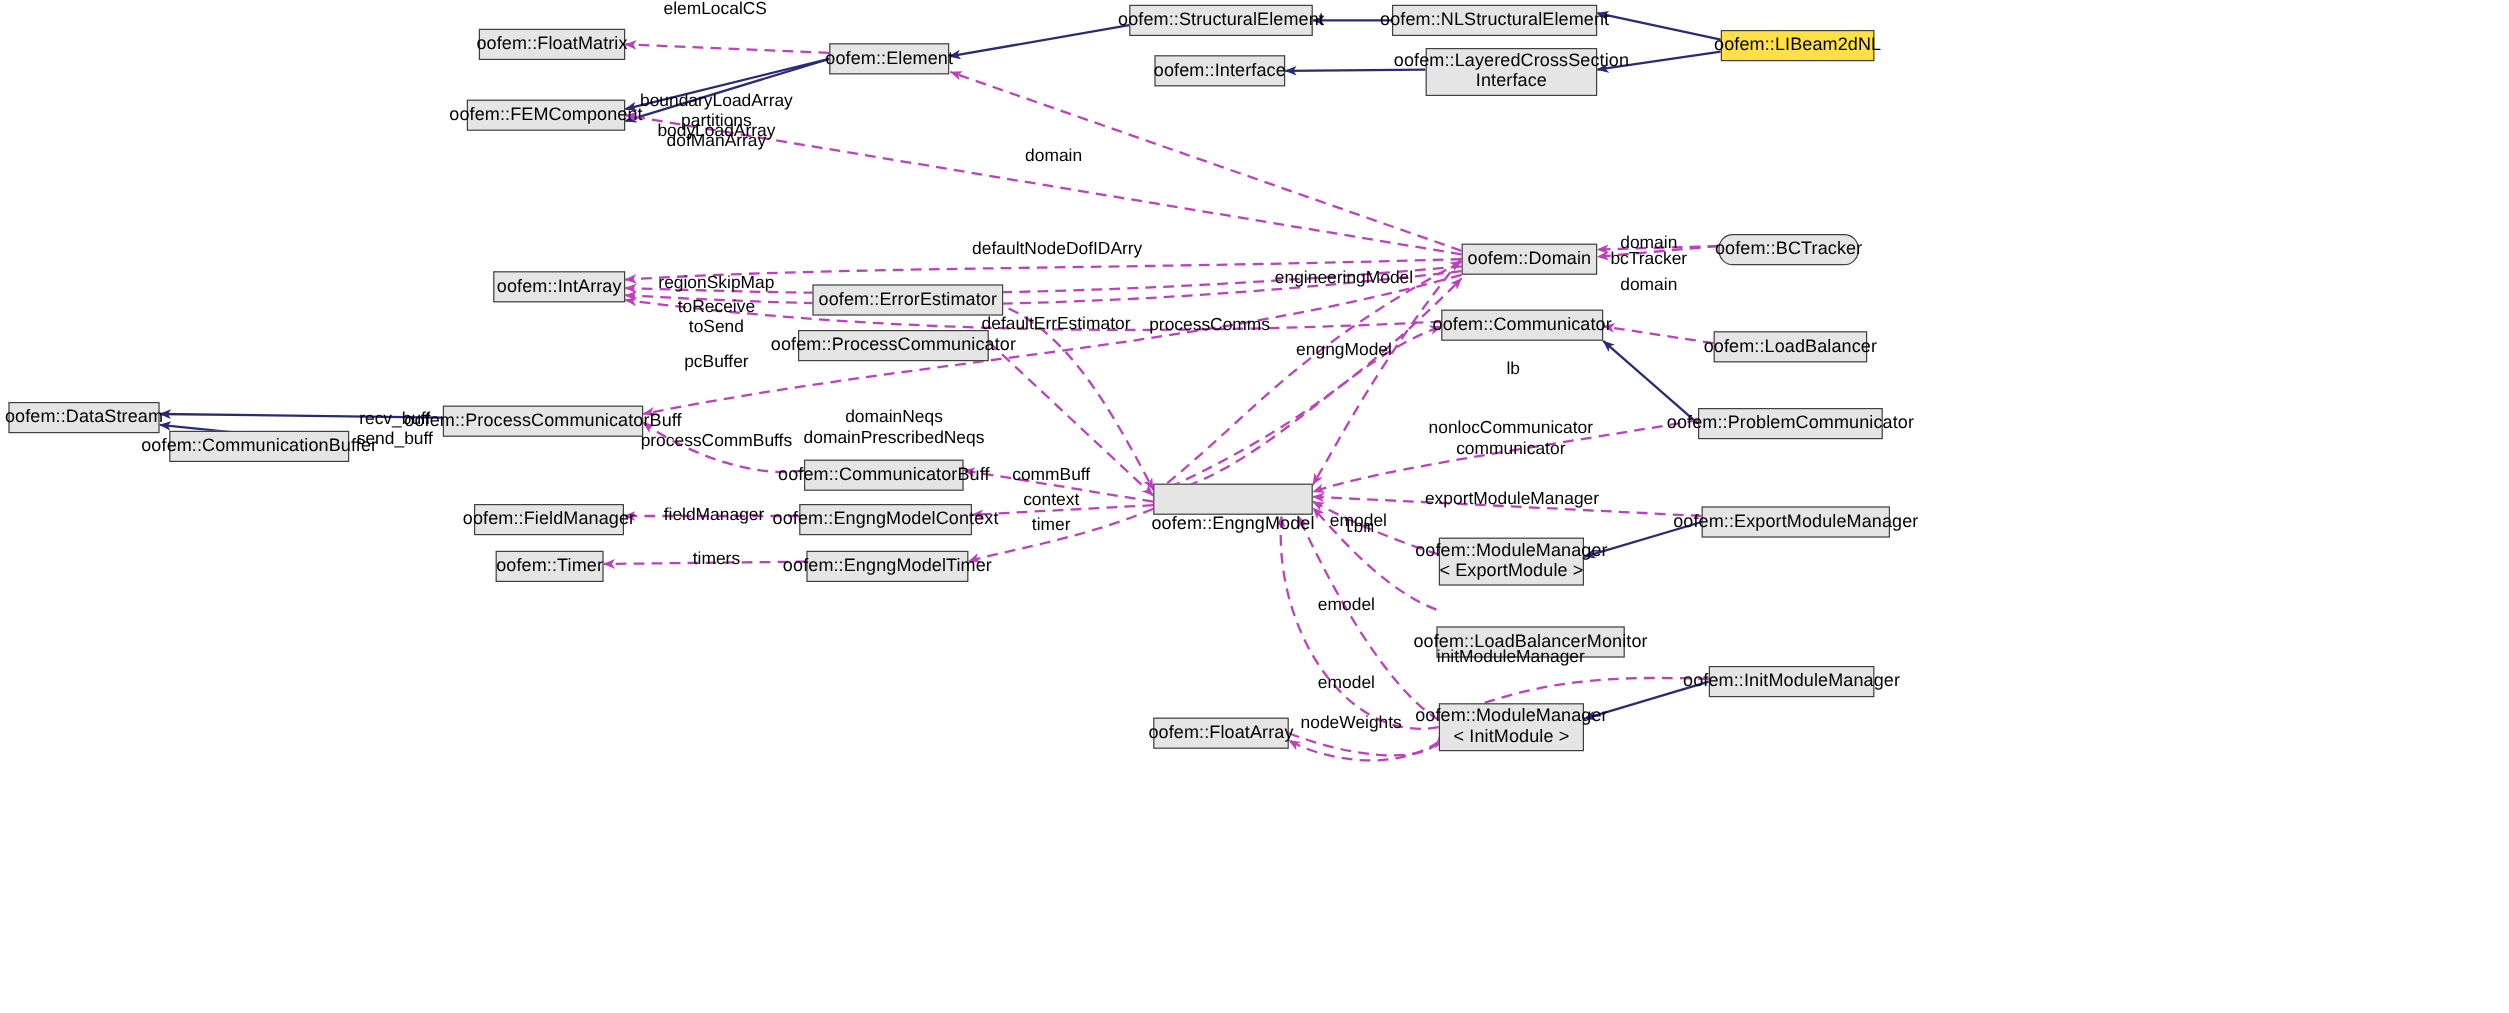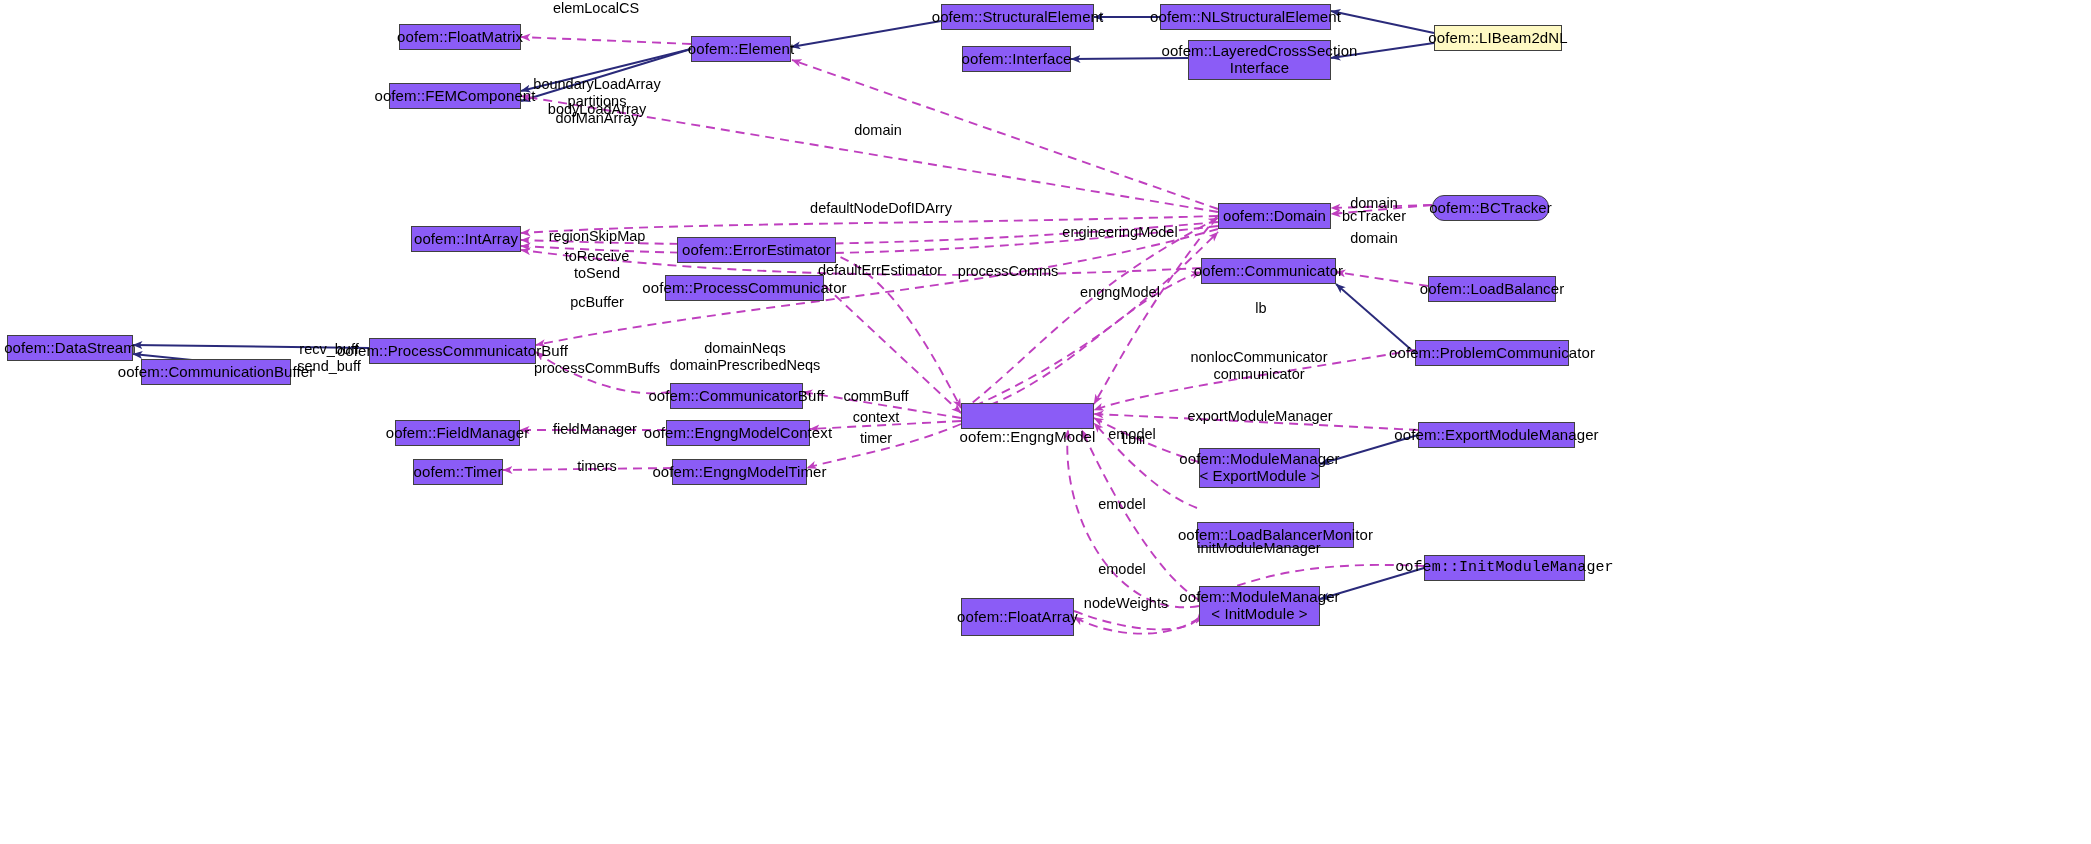--- a/index.html
+++ b/index.html
@@ -1,21 +1,21 @@
 <!DOCTYPE html>
 <html><head>
 <meta charset="utf-8">
 <style>
   html,body{margin:0;padding:0;background:#ffffff;}
   body{width:2091px;height:844px;font-family:"Liberation Sans",sans-serif;overflow:hidden;}
   #diagram{position:absolute;left:0;top:0;width:2091px;height:844px;}
-  .node-box{position:absolute;box-sizing:border-box;border:1.5px solid #404040;background:#8b5cf6;
+  .node-box{position:absolute;box-sizing:border-box;border:1.5px solid #404040;background:#e5e5e5;
             display:flex;align-items:center;justify-content:center;text-align:center;
             font-size:15px;color:#000000;line-height:1.12;letter-spacing:0.1px;}
-  .node-box.highlight{background:#fef9c3;}
+  .node-box.highlight{background:#fde047;}
   .edge-label{position:absolute;font-size:14.5px;color:#000000;white-space:pre;text-align:center;
               line-height:1.15;transform:translateX(-50%);}
 </style>
 </head>
 <body>
 
 <svg id="diagram" width="2091" height="844" viewBox="0 0 2091 844" xmlns="http://www.w3.org/2000/svg">
   <defs>
     <marker id="ah-blue" markerWidth="11" markerHeight="11" refX="9.5" refY="4" orient="auto" markerUnits="userSpaceOnUse">
       <path d="M0,0 L10,4 L0,8 L2.6,4 Z" fill="#2a2a7a"></path>
@@ -159,28 +159,28 @@
     </div>
     <div class="node-box" style="left: 413px; top: 459px; width: 90px; height: 26px;">
       <span style="white-space: pre;">oofem::Timer</span>
     </div>
     <div class="node-box" style="left: 672px; top: 459px; width: 135px; height: 26px;">
       <span style="white-space: pre;">oofem::EngngModelTimer</span>
     </div>
     <div class="node-box" style="left: 1197px; top: 498px; width: 157px; height: 26px; margin-top: 24px;">
       <span style="white-space: pre;">oofem::LoadBalancerMonitor</span>
     </div>
-    <div class="node-box" style="left: 1424px; top: 555px; width: 161px; height: 26px; font-family: Liberation Mono, monospace;">
+    <div class="node-box" style="left: 1424px; top: 555px; width: 138px; height: 26px;">
       <span style="white-space: pre;">oofem::InitModuleManager</span>
     </div>
     <div class="node-box" style="left: 1199px; top: 586px; width: 121px; height: 40px;">
       <span style="white-space: pre;">oofem::ModuleManager
 &lt; InitModule &gt;</span>
     </div>
-    <div class="node-box" style="left: 961px; top: 598px; width: 113px; height: 38px;">
+    <div class="node-box" style="left: 961px; top: 598px; width: 113px; height: 26px;">
       <span style="white-space: pre;">oofem::FloatArray</span>
     </div>
   </div>
 <div id="labels-layer">
     <div class="edge-label" style="left: 596px; top: 0px;">elemLocalCS</div>
     <div class="edge-label" style="left: 597px; top: 76px;">boundaryLoadArray
 partitions</div>
     <div class="edge-label" style="left: 597px; top: 101px;">bodyLoadArray</div>
     <div class="edge-label" style="left: 597px; top: 110px;">dofManArray</div>
     <div class="edge-label" style="left: 878px; top: 122px;">domain</div>

